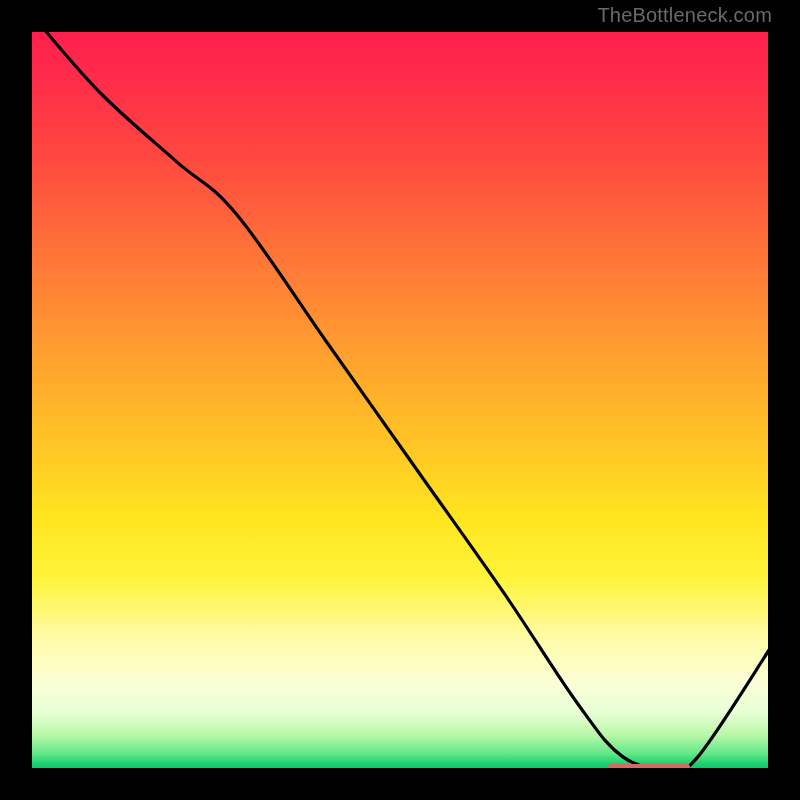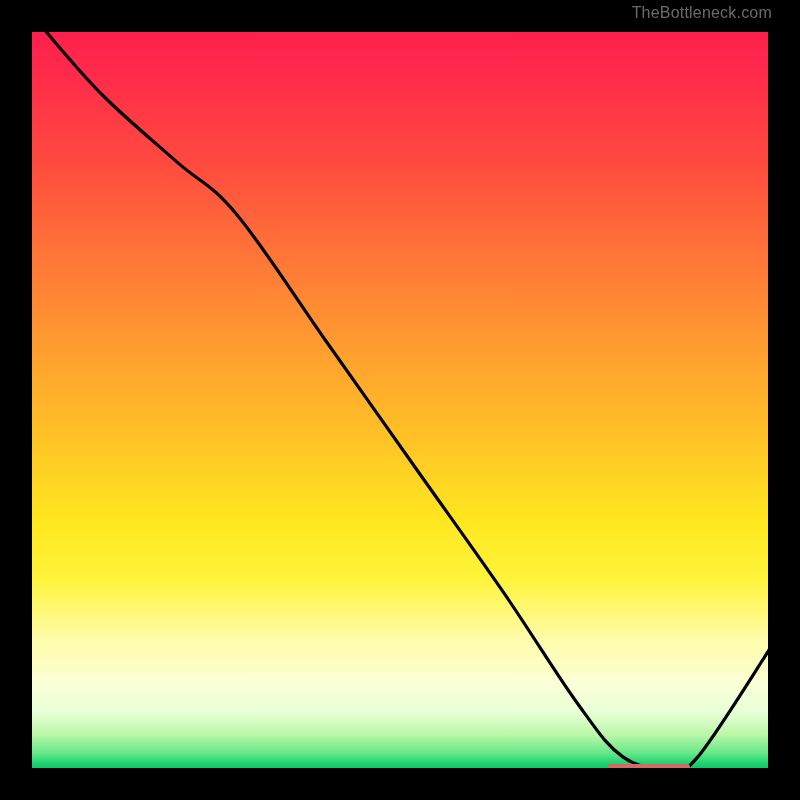--- a/index.html
+++ b/index.html
@@ -61,21 +61,21 @@
     position: absolute;
     inset: 0;
     width: 100%;
     height: 100%;
   }
   .watermark {
     position: absolute;
     top: 4px;
     right: 28px;
     color: #6a6a6a;
-    font-size: 16px;
+    font-size: 20px;
     letter-spacing: 0.2px;
     font-weight: 400;
   }
   .optimal-bar {
     position: absolute;
     background: #d46a63;
     height: 8px;
     border-radius: 3px;
   }
 </style>

